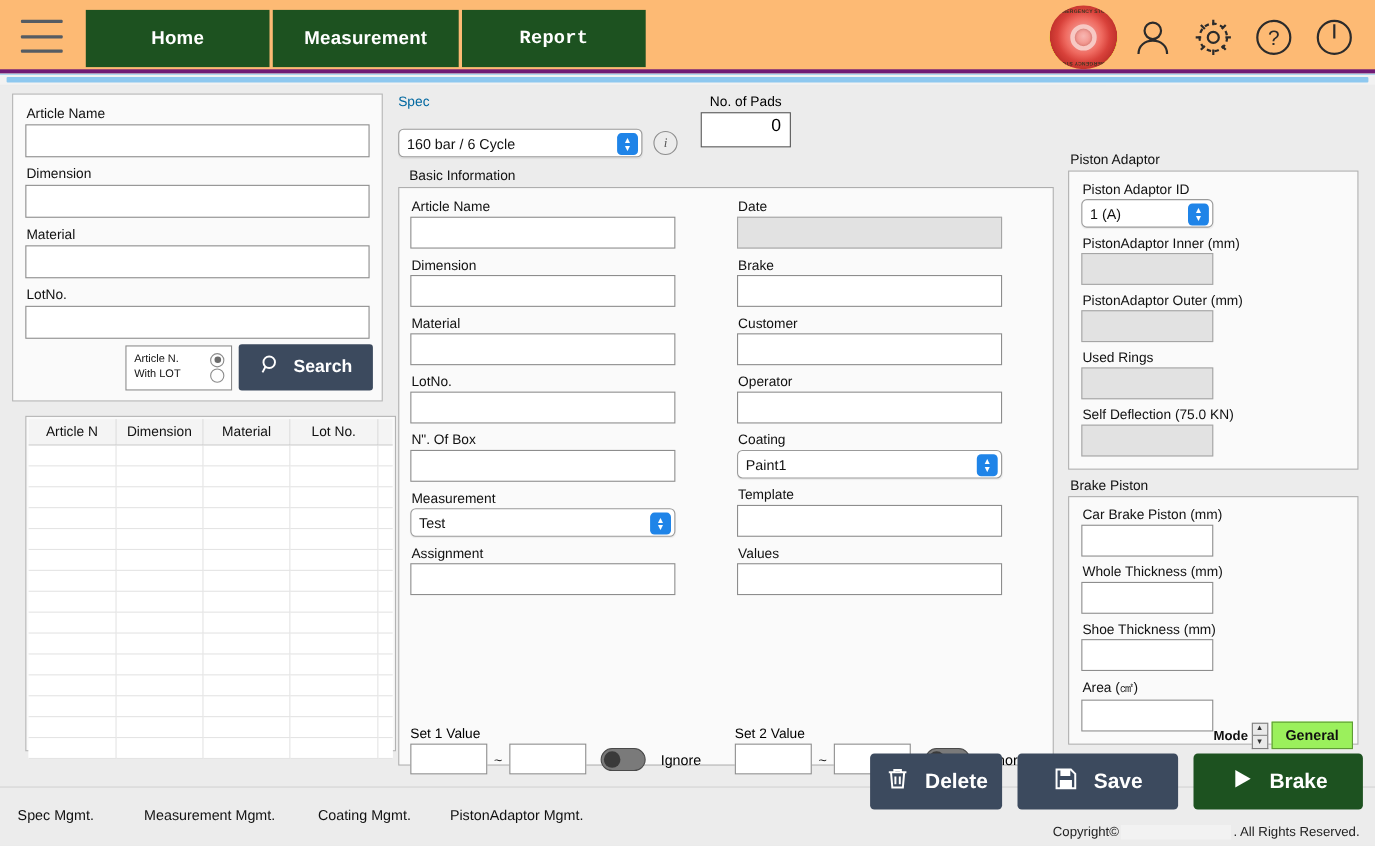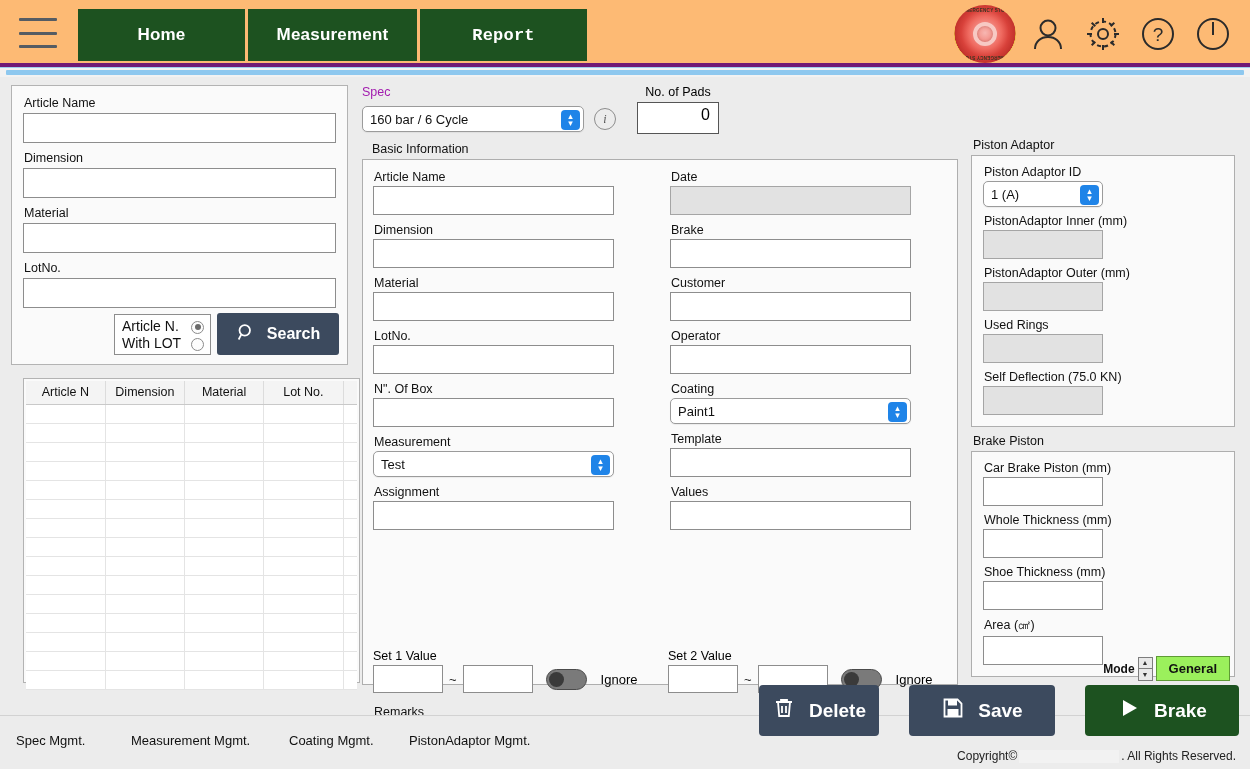--- a/index.html
+++ b/index.html
@@ -119,21 +119,21 @@
   .searchrow {
     position: absolute; right: 8px; bottom: 9px;
     display: flex; align-items: center; gap: 6px;
   }
   .radiobox {
     border: 1px solid #8d8d8d; background: #fff;
     padding: 3px 6px 3px 7px;
     height: 41px;
     display: flex; flex-direction: column; justify-content: center; gap: 1px;
   }
-  .radiorow { display: flex; align-items: flex-end; gap: 7px; font-size: 14px; color: #111; }
+  .radiorow { display: flex; align-items: flex-start; gap: 7px; font-size: 10px; color: #111; }
   .radiorow .lblr { width: 62px; }
   .rad {
     width: 13px; height: 13px; border-radius: 50%;
     border: 1px solid #8b8b8b; background: #fdfdfd;
     display: inline-block; position: relative; flex: none;
   }
   .rad.on::after {
     content:''; position: absolute; left: 2.5px; top: 2.5px;
     width: 6px; height: 6px; border-radius: 50%; background: #6b6b6b;
   }
@@ -174,21 +174,21 @@
     background: #fff;
   }
   table.grid td:last-child { border-right: none; }
   table.grid col.sp { width: 14px; }
 
   
   .center {
     position: absolute; left: 362px; top: 7px;
     width: 596px; height: 598px;
   }
-  .spec-label { font-size: 12.5px; color: #a21caf; margin-bottom: 7px; }
+  .spec-label { font-size: 12.5px; color: #0369a1; margin-bottom: 18px; }
   .specrow { display: flex; align-items: flex-start; }
   .select {
     position: relative;
     background: #fff;
     border: 1px solid #9b9b9b;
     border-radius: 5px;
     height: 26px;
     display: flex; align-items: center;
     padding: 0 30px 0 7px;
     font-size: 13px; color: #111;
@@ -305,21 +305,21 @@
   }
   .mgmtlinks a {
     font-size: 13px; color: #111; text-decoration: none; cursor: pointer;
   }
   .mgmtlinks a:nth-child(1) { width: 115px; }
   .mgmtlinks a:nth-child(2) { width: 158px; }
   .mgmtlinks a:nth-child(3) { width: 120px; }
 
   .actionbtns {
     position: absolute; right: 11px; bottom: 33px;
-    display: flex; gap: 30px;
+    display: flex; gap: 14px;
   }
   .abtn {
     height: 51px; border: none; border-radius: 4px;
     color: #fff; font-size: 19px; font-weight: bold;
     display: flex; align-items: center; justify-content: center; gap: 13px;
     cursor: pointer;
   }
   .abtn.del { background: #3c4a5e; width: 120px; }
   .abtn.sav { background: #3c4a5e; width: 146px; }
   .abtn.sta { background: #1d5220; width: 154px; }

